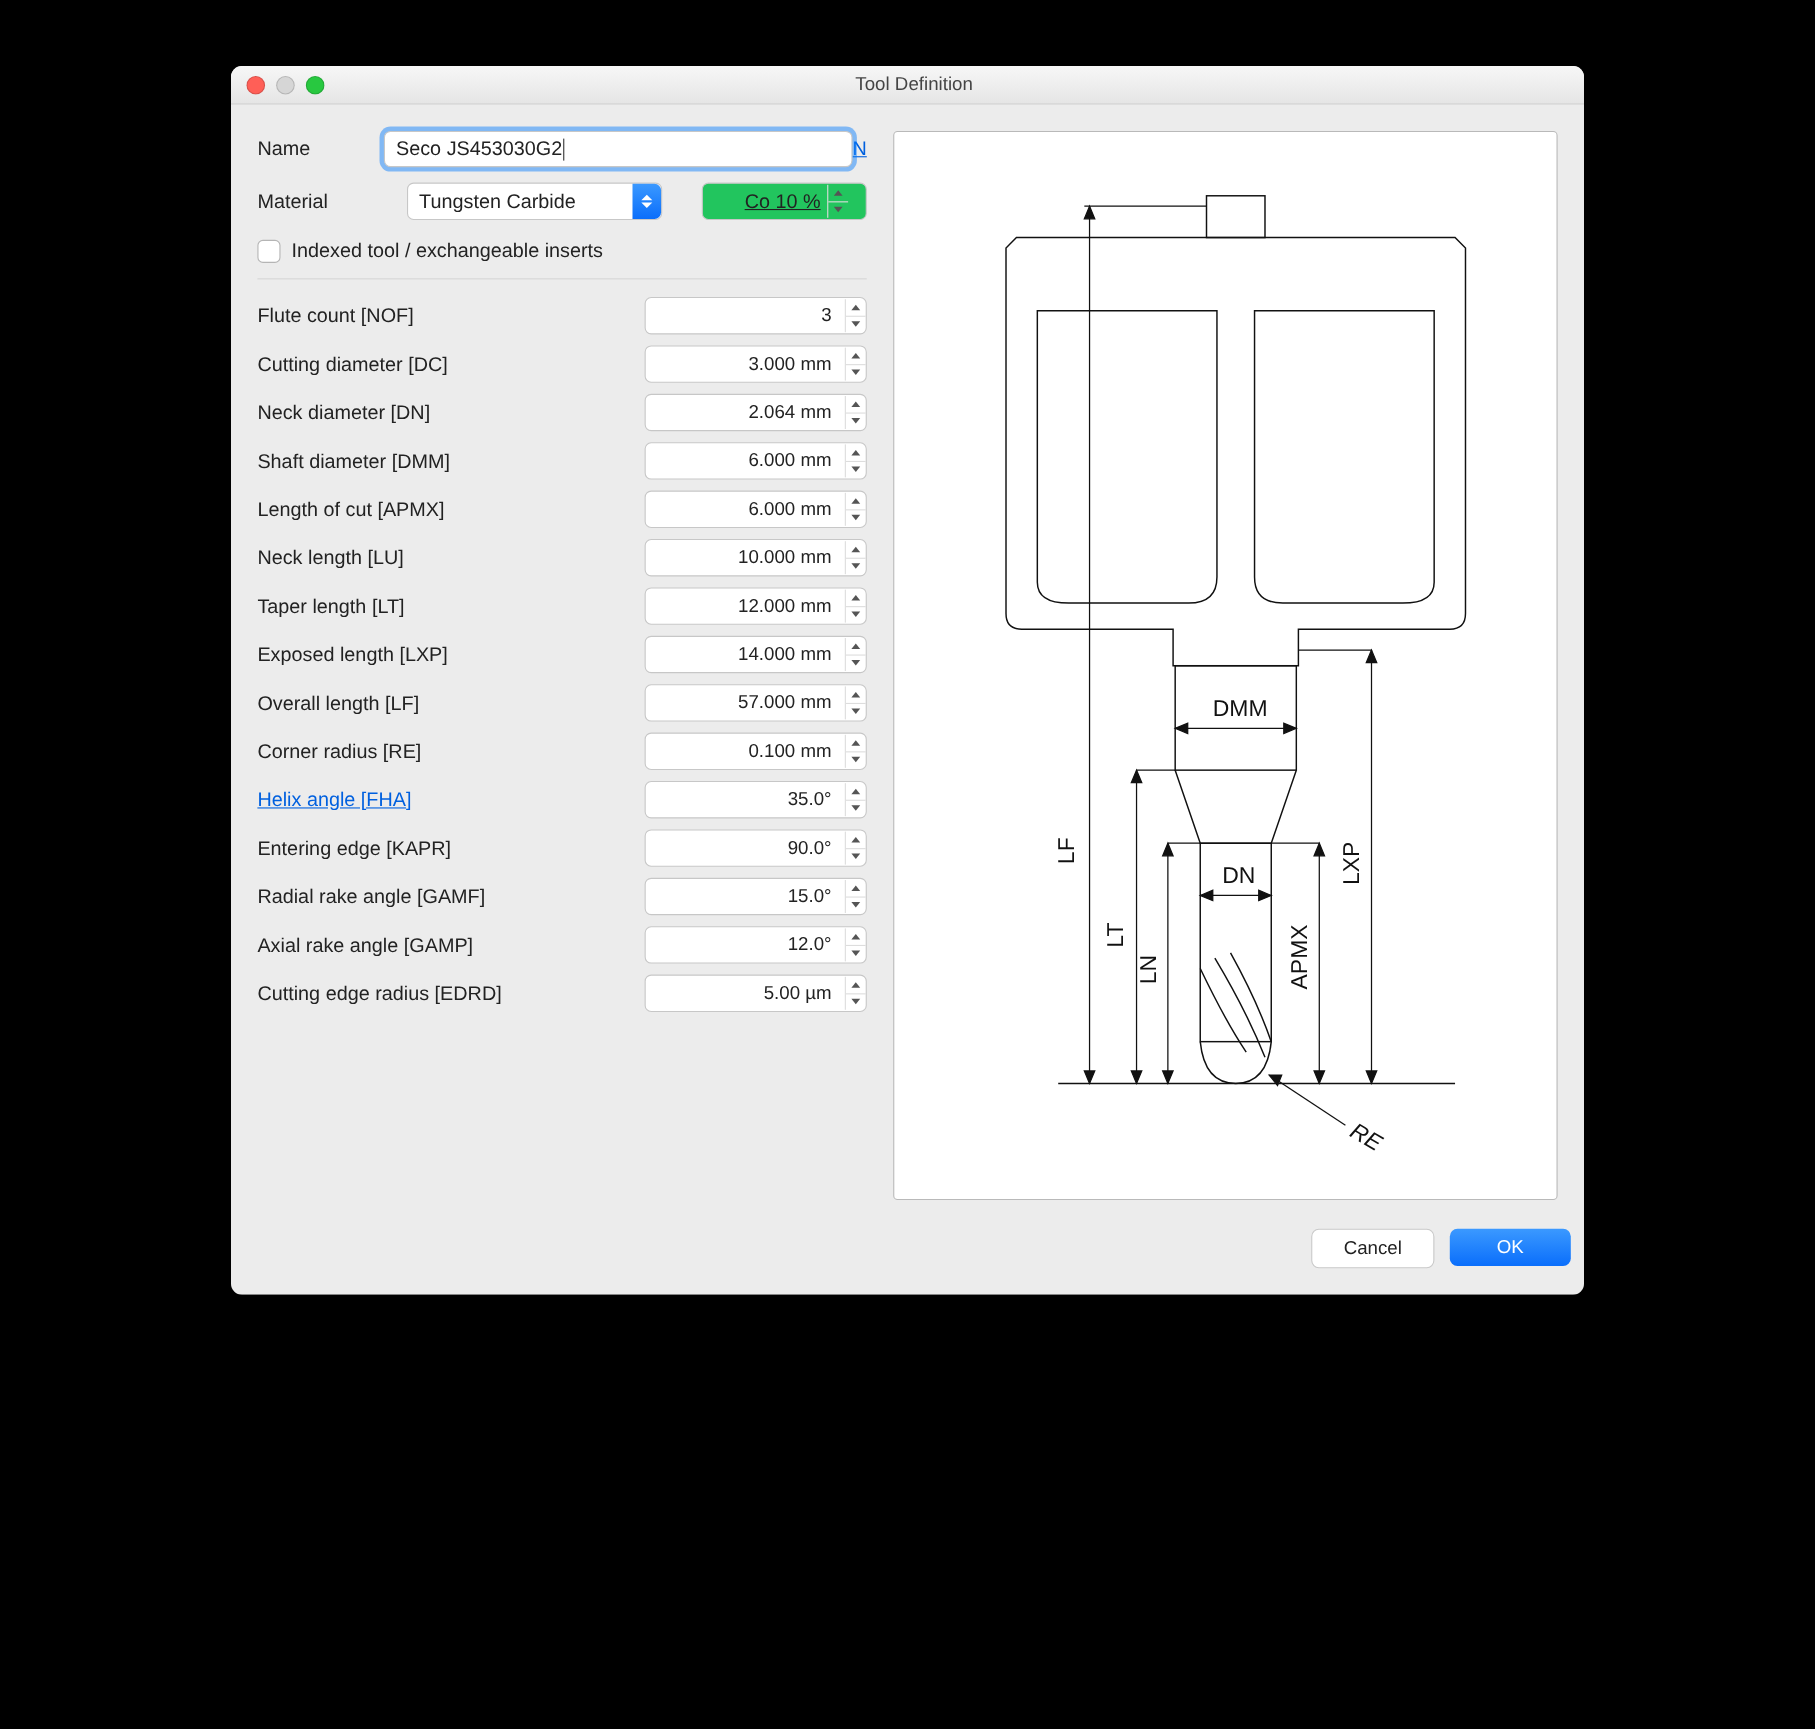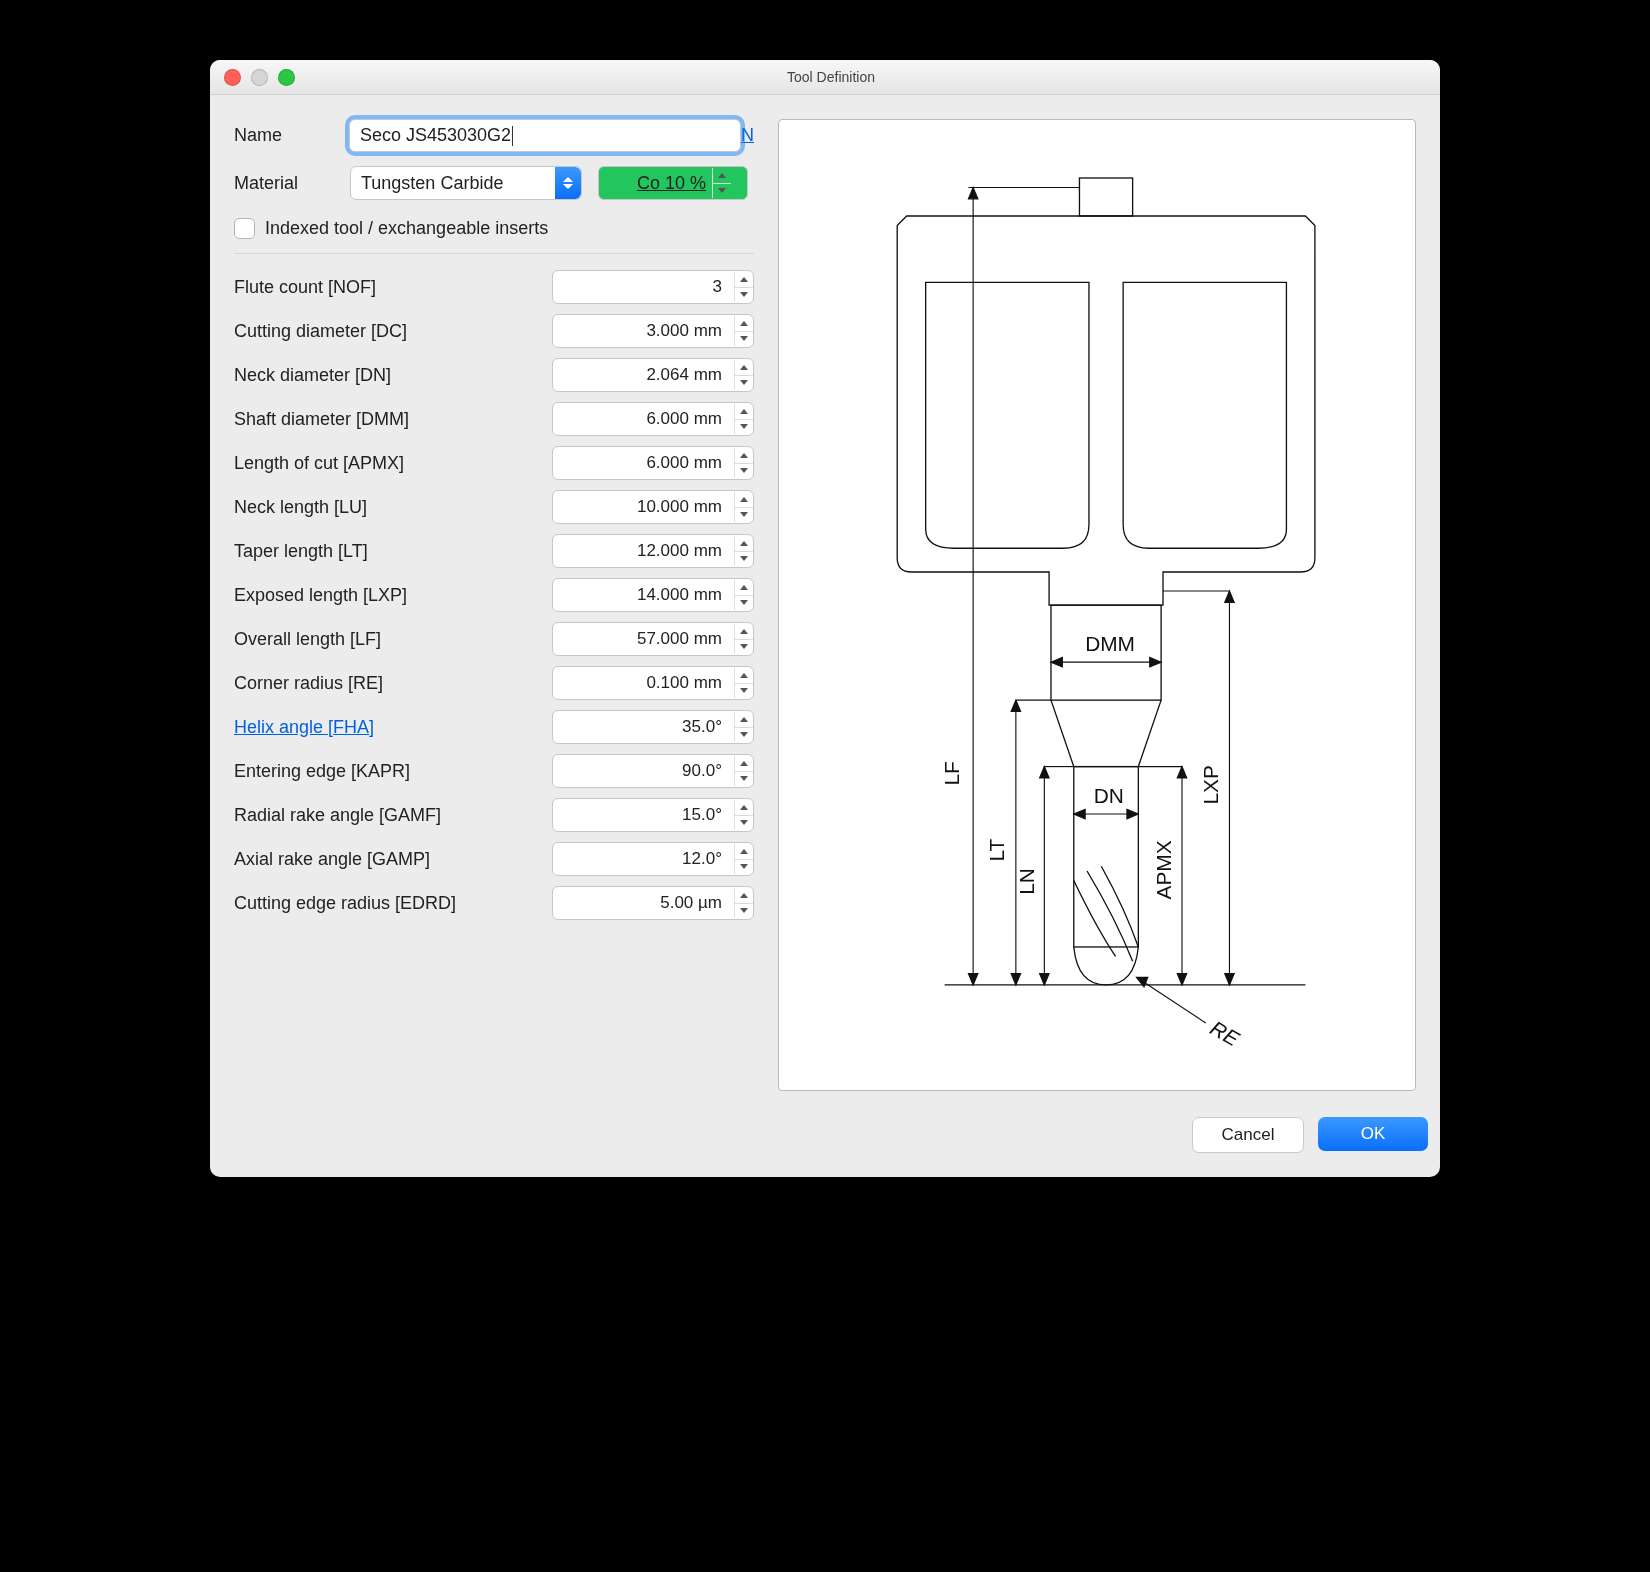--- a/index.html
+++ b/index.html
@@ -34,21 +34,21 @@
   }
   .traffic-lights .dot {
     width: 15px; height: 15px; border-radius: 50%;
     border: 0.5px solid rgba(0,0,0,0.15);
   }
   .dot.red    { background: #ff5f57; }
   .dot.yellow { background: #d6d6d6; } 
   .dot.green  { background: #28c840; }
   .titlebar .title {
     position: absolute; left: 12px; right: 0; text-align: center;
-    font-size: 14px; font-weight: 500; color: #444;
+    font-size: 17px; font-weight: 500; color: #444;
   }
   .body {
     display: flex;
     padding: 24px 24px 18px 24px;
     gap: 24px;
   }
   .left-col {
     flex: 0 0 520px;
   }
   .right-col {
@@ -72,21 +72,21 @@
     font-size: 18px;
     display: flex;
     align-items: center;
     position: relative;
   }
   .caret {
     display:inline-block; width:1px; height:20px; background:#333; margin-left:1px;
   }
   .n-link { color: #0060df; text-decoration: underline; font-size: 18px; }
 
-  .material-row { display:flex; align-items:center; gap: 16px; margin-bottom: 18px;}
+  .material-row { display:flex; align-items:center; gap: 36px; margin-bottom: 18px;}
   .material-row .lbl { width: 100px; font-size: 18px; }
   .select {
     background: #fff;
     border: 1px solid #c7c7c7;
     border-radius: 6px;
     height: 32px;
     display: flex; align-items: center;
     padding-left: 10px;
     position: relative;
   }

